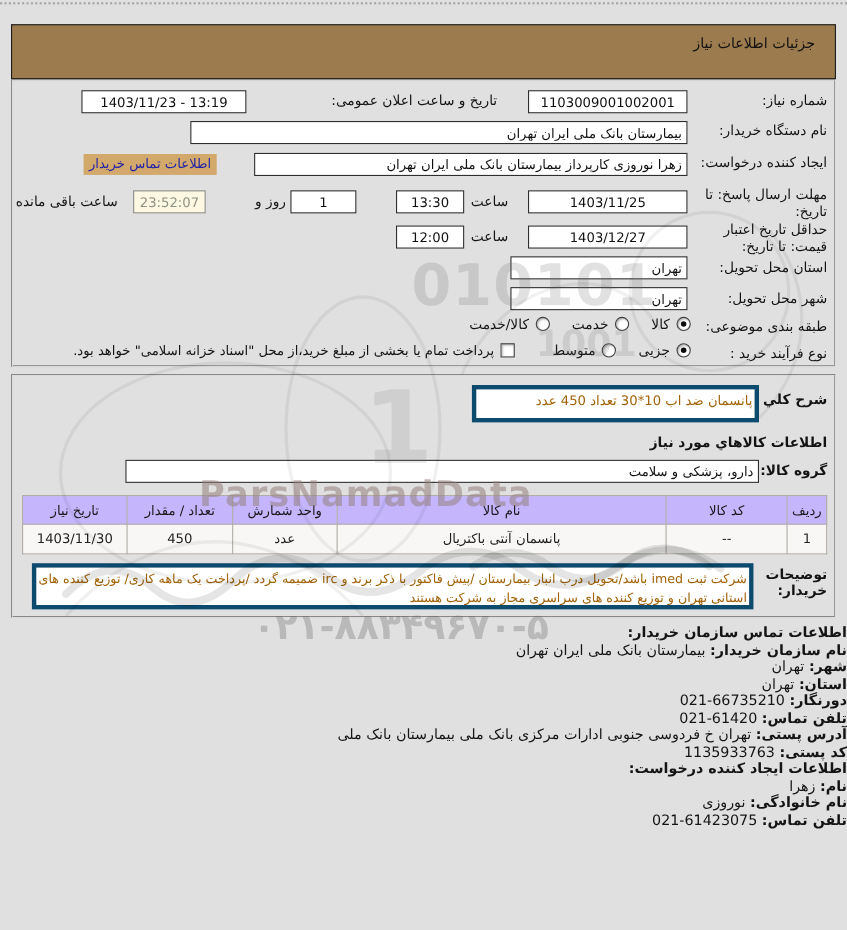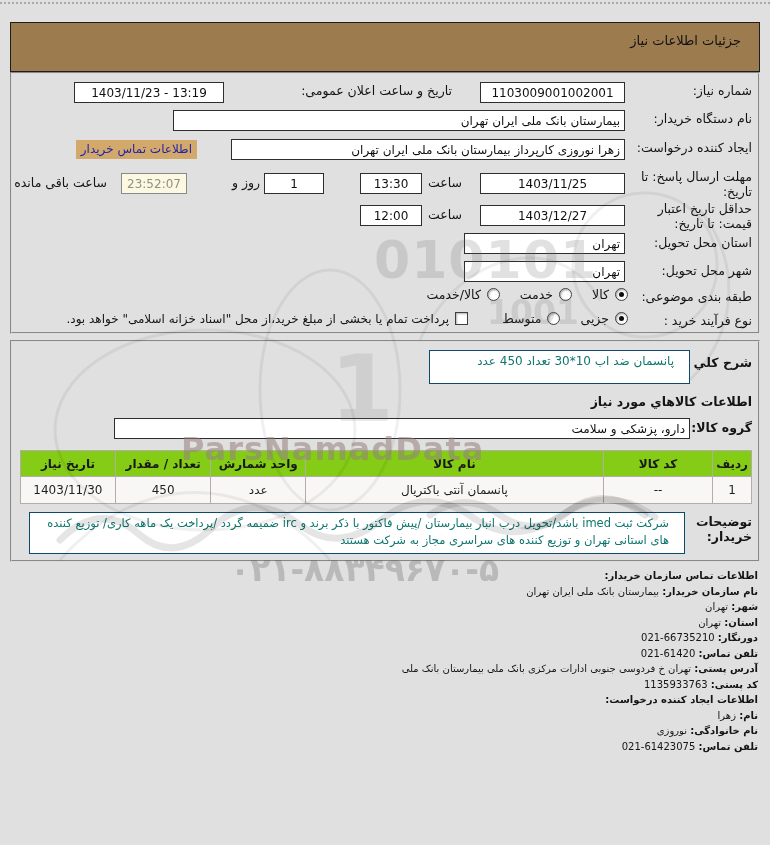--- a/index.html
+++ b/index.html
@@ -31,27 +31,27 @@
     position:absolute;height:19px;line-height:19px;background:#d2a96b;color:#2323aa;
     font-size:12px;padding:0 5px;text-decoration:none;direction:rtl;cursor:pointer;
   }
   .radio{width:13px;height:13px;border-radius:50%;background:#fff;border:1px solid #3f3f3f;
     box-shadow:inset 1px 1px 2px rgba(0,0,0,.35);position:relative;display:inline-block;flex:none;}
   .radio.on::after{content:"";position:absolute;inset:3px;border-radius:50%;background:#0d0d0d;}
   .chk{width:13px;height:13px;background:#fff;border:1px solid #3f3f3f;
     box-shadow:inset 1px 1px 2px rgba(0,0,0,.3);display:inline-block;flex:none;}
   .optrow{position:absolute;display:flex;direction:rtl;align-items:center;font-size:12.5px;}
   .opt{display:flex;direction:rtl;align-items:center;gap:6px;margin-left:20px;white-space:nowrap;}
-  .mbox{position:absolute;background:#fff;border:1px solid #0c4a6e;font-size:11.5px;
-    line-height:17px;direction:rtl;padding:2px 15px;color:#0f766e;}
+  .mbox{position:absolute;background:#fff;border:4px solid #0c4a6e;font-size:11.5px;
+    line-height:17px;direction:rtl;padding:2px 2px;color:#a16207;}
   table.items{position:absolute;border-collapse:collapse;direction:rtl;}
   table.items th,table.items td{border:1px solid #b2aea7;font-size:12px;text-align:center;padding:0 3px;}
-  table.items th{background:#84cc16;height:26px;font-weight:bold;color:#181818;}
+  table.items th{background:#c4b5fd;height:26px;font-weight:normal;color:#181818;}
   table.items td{background:#f8f7f5;height:27px;color:#1f1f1f;}
-  .contact{position:absolute;top:568px;right:0;left:0;direction:rtl;padding-right:12px;font-size:10px;}
+  .contact{position:absolute;top:568px;right:0;left:0;direction:rtl;font-size:13px;}
   .cl{line-height:15.5px;white-space:nowrap;}
   
   .wm{position:absolute;pointer-events:none;z-index:6;white-space:nowrap;}
   #wm-digits1{top:230px;left:374px;font-size:52px;font-weight:bold;color:rgba(105,105,105,.20);letter-spacing:1px;}
   #wm-digits2{top:293px;left:487px;font-size:33px;font-weight:bold;color:rgba(110,110,110,.18);}
   #wm-one{top:336px;left:330px;font-size:92px;font-weight:bold;color:rgba(115,115,115,.15);}
   #wm-brand{top:430px;left:181px;font-size:32px;font-weight:bold;color:rgba(150,128,126,.55);letter-spacing:1px;}
   #wm-phone{top:550px;left:230px;font-size:33px;font-weight:bold;color:rgba(95,95,95,.30);
     direction:ltr;unicode-bidi:bidi-override;letter-spacing:3px;}
   #wm-svg{top:0;left:0;}

